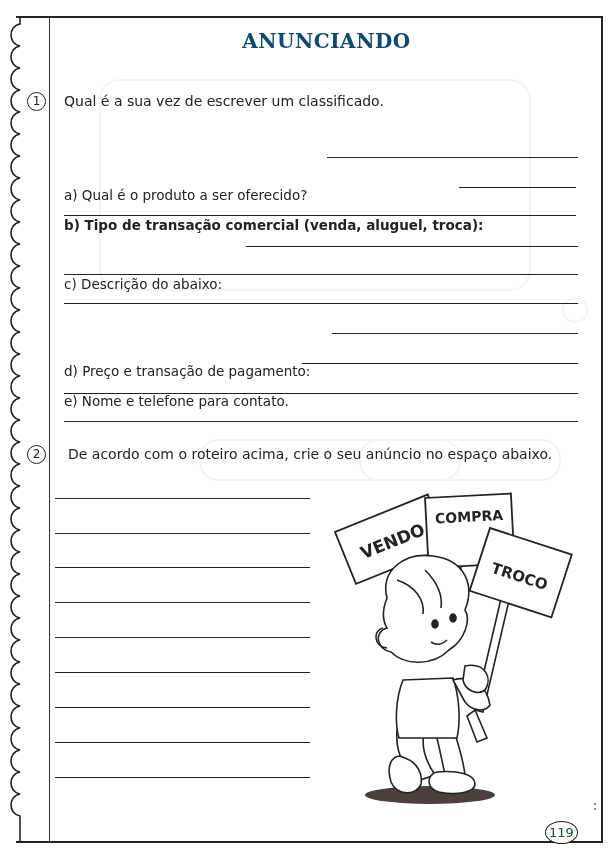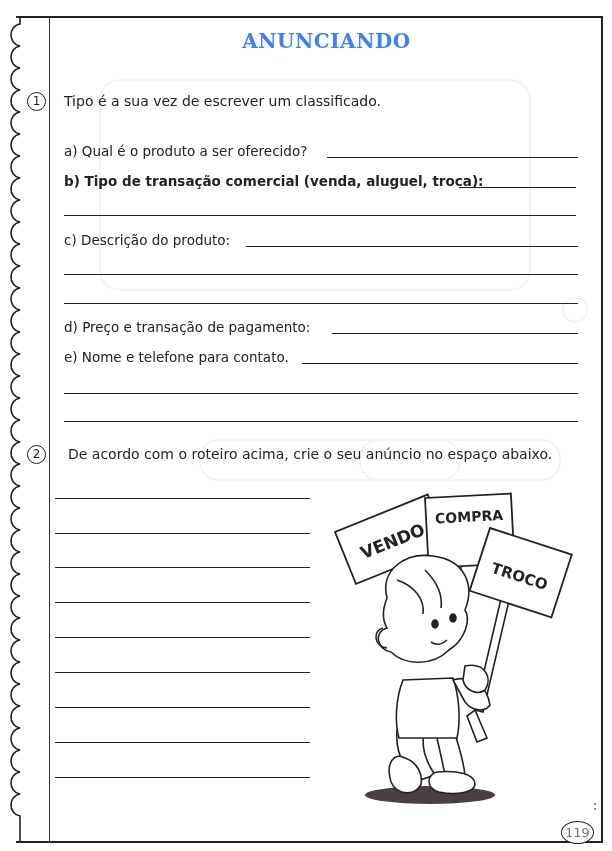--- a/index.html
+++ b/index.html
@@ -53,21 +53,21 @@
     .title {
       position: absolute;
       left: 50px;
       width: 553px;
       top: 29px;
       text-align: center;
       font-family: "DejaVu Serif", serif;
       font-weight: bold;
       font-size: 20px;
       letter-spacing: 0.5px;
-      color: #3b82f6;
+      color: #0c4a6e;
     }
     .qnum {
       position: absolute;
       width: 17px;
       height: 17px;
       border: 1.5px solid #222;
       border-radius: 50%;
       font-size: 12px;
       line-height: 17px;
       text-align: center;
@@ -79,38 +79,39 @@
       font-size: 14px;
       color: #222;
       white-space: nowrap;
     }
     .item {
       position: absolute;
       left: 64px;
       font-size: 13.5px;
       color: #222;
       white-space: nowrap;
+      margin-top: 44px;
     }
     .rule {
       position: absolute;
       height: 0;
       border-top: 1.5px solid #222;
     }
     .pagenum {
       position: absolute;
-      left: 561px;
+      left: 545px;
       top: 821px;
       width: 31px;
       height: 21px;
       border: 1.8px solid #222;
       border-radius: 50%;
       font-size: 13px;
       line-height: 21px;
       text-align: center;
-      color: #737373;
+      color: #14532d;
       background: #fff;
     }
     .dots {
       position: absolute;
       left: 594px;
       top: 803px;
       width: 2px;
       height: 8px;
     }
     .illustration {
@@ -139,30 +140,30 @@
 <svg class="ghost-bg" viewBox="0 0 530 760">
   <rect x="40" y="60" width="430" height="210" rx="20" fill="none" stroke="#c080c0" stroke-width="2"></rect>
   <rect x="140" y="420" width="260" height="40" rx="18" fill="none" stroke="#c080c0" stroke-width="2"></rect>
   <rect x="300" y="420" width="200" height="40" rx="18" fill="none" stroke="#c080c0" stroke-width="2"></rect>
   <circle cx="515" cy="290" r="12" fill="none" stroke="#c080c0" stroke-width="2"></circle>
 </svg>
 
 <div class="title">ANUNCIANDO</div>
 
 <div class="qnum" style="left:27px; top:92px;">1</div>
-<div class="qtext" style="left:64px; top:93px;">Tipo é a sua vez de escrever um classificado.</div>
+<div class="qtext" style="left:64px; top:93px;">Qual é a sua vez de escrever um classificado.</div>
 
 <div class="item" style="top:143px;">a) Qual é o produto a ser oferecido?</div>
 <div class="rule" style="left:327px; width:251px; top:157px;"></div>
 
 <div class="item" style="top:173px;font-weight:bold;">b) Tipo de transação comercial (venda, aluguel, troca):</div>
 <div class="rule" style="left:459px; width:117px; top:187px;"></div>
 <div class="rule" style="left:64px; width:512px; top:215px;"></div>
 
-<div class="item" style="top:232px;">c) Descrição do produto:</div>
+<div class="item" style="top:232px;">c) Descrição do abaixo:</div>
 <div class="rule" style="left:246px; width:332px; top:246px;"></div>
 <div class="rule" style="left:64px; width:514px; top:274px;"></div>
 <div class="rule" style="left:64px; width:514px; top:303px;"></div>
 
 <div class="item" style="top:319px;">d) Preço e transação de pagamento:</div>
 <div class="rule" style="left:332px; width:246px; top:333px;"></div>
 
 <div class="item" style="top:349px;text-align:right;">e) Nome e telefone para contato.</div>
 <div class="rule" style="left:302px; width:276px; top:363px;"></div>
 <div class="rule" style="left:64px; width:514px; top:393px;"></div>

